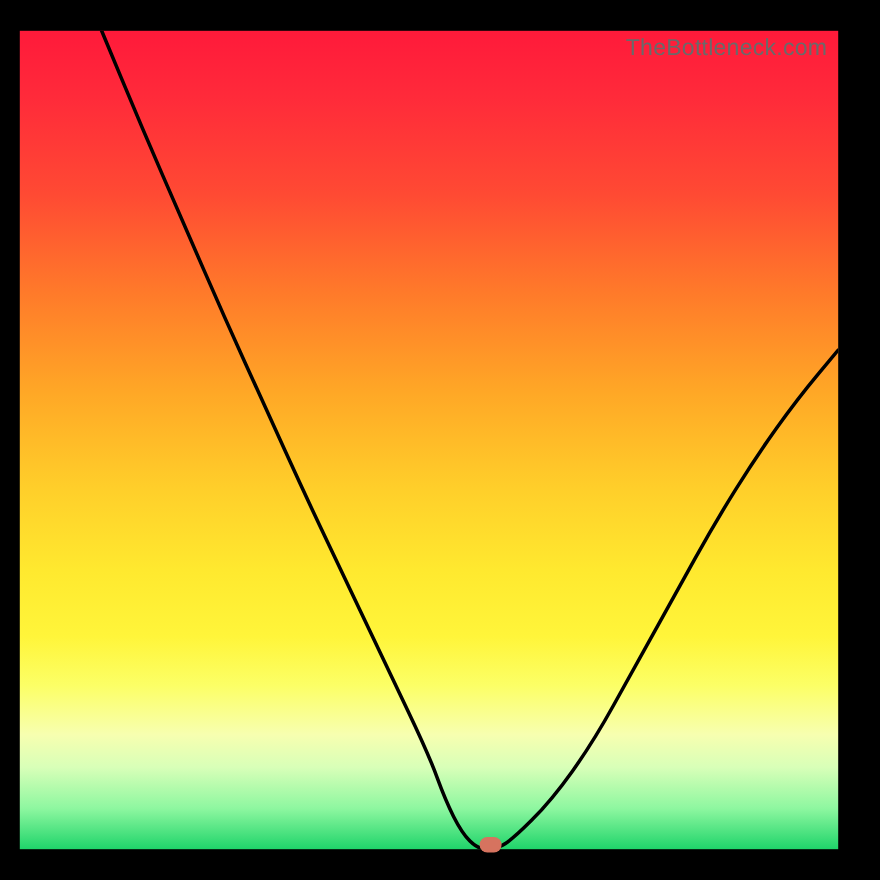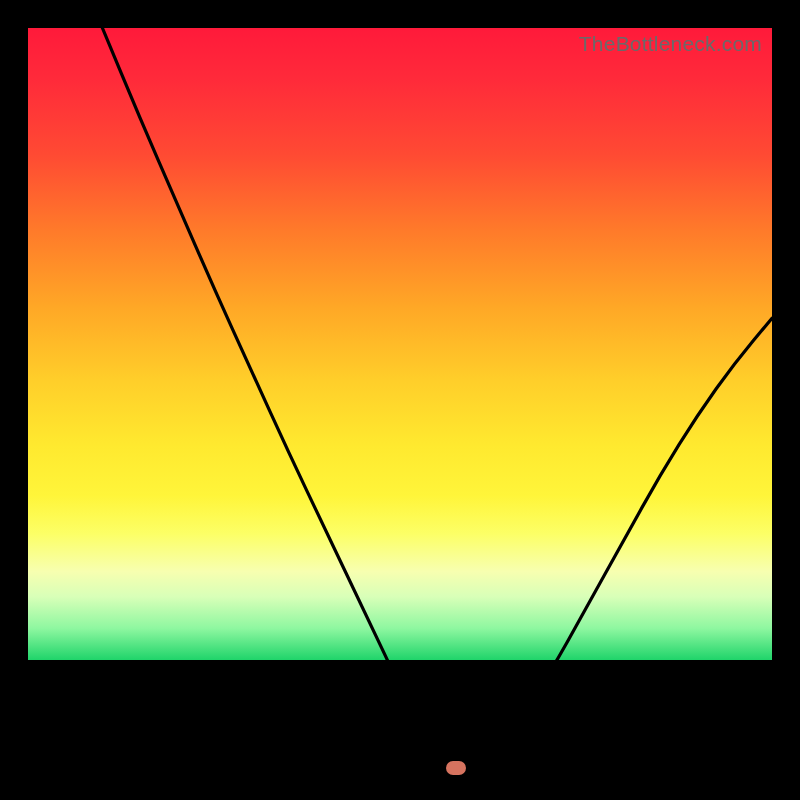--- a/index.html
+++ b/index.html
@@ -12,24 +12,24 @@
     font-family: Arial, Helvetica, sans-serif;
   }
   .stage {
     position: relative;
     width: 800px;
     height: 800px;
     background: #000;
   }
   .plot {
     position: absolute;
-    left: 28px;
+    left: 18px;
     top: 28px;
     width: 744px;
-    height: 632px;
+    height: 744px;
     background: linear-gradient(
       to bottom,
       #ff1a3a 0%,
       #ff2a3a 8%,
       #ff4a33 20%,
       #ff7a2a 32%,
       #ffa726 44%,
       #ffcf2a 56%,
       #ffe92f 66%,
       #fff53a 74%,

